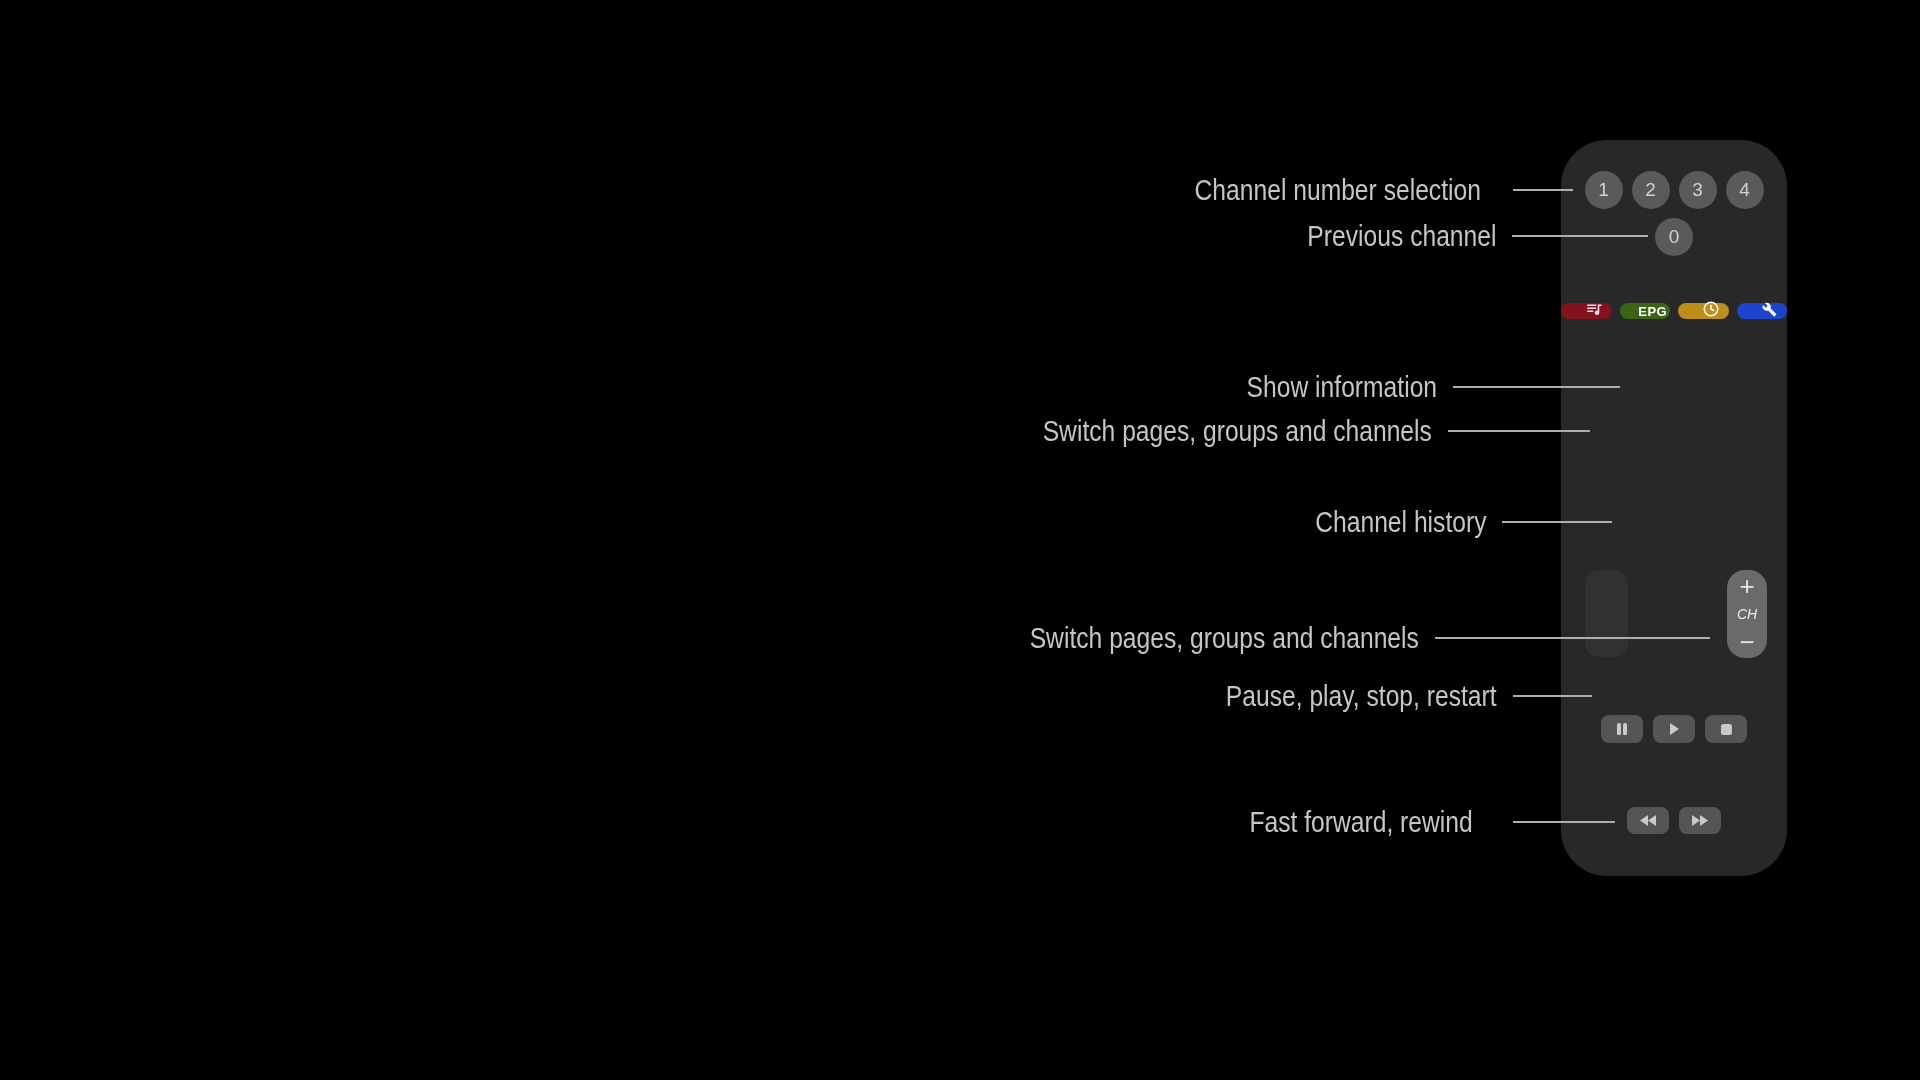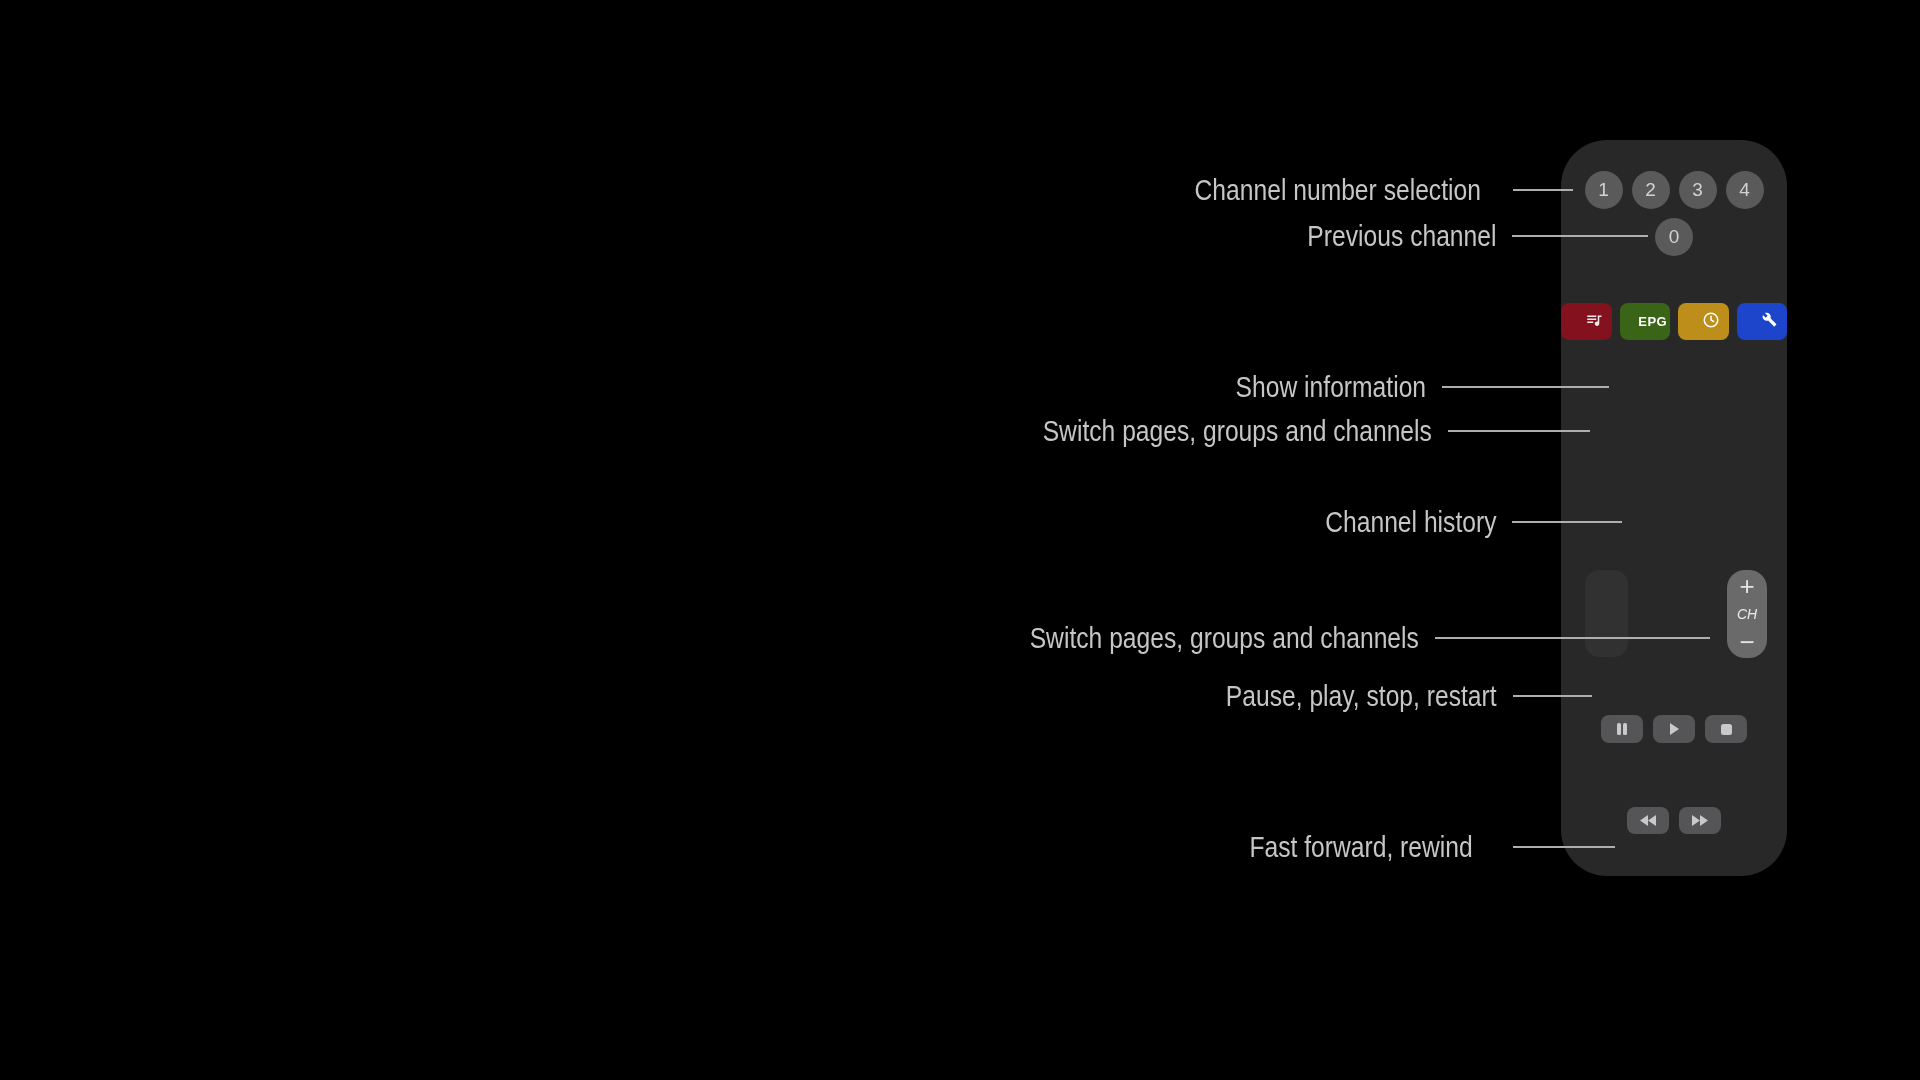--- a/index.html
+++ b/index.html
@@ -26,21 +26,21 @@
 
   .digits{position:absolute;top:31px;left:0;width:226px;display:flex;justify-content:center;gap:9px;}
   .digit{
     width:38px;height:38px;border-radius:50%;background:#5a5a5a;color:#d2d2d2;
     font-size:19px;display:flex;align-items:center;justify-content:center;cursor:pointer;
   }
   .zero-row{position:absolute;top:78px;left:0;width:226px;display:flex;justify-content:center;}
 
   .colorrow{position:absolute;top:163px;left:0;width:226px;display:flex;justify-content:center;gap:8px;}
   .cbtn{
-    width:41px;height:37px;border-radius:8px;display:flex;align-items:center;justify-content:center;
+    width:41px;height:16px;border-radius:8px;display:flex;align-items:center;justify-content:center;
     color:#fff;cursor:pointer;padding-left:16px;
   }
   .cbtn.red{background:#84121e;}
   .cbtn.green{background:#3a6517;font-size:13px;font-weight:bold;letter-spacing:.5px;}
   .cbtn.yellow{background:#bd8e1a;}
   .cbtn.blue{background:#1d45cb;}
 
   .dpad{position:absolute;left:31px;top:228px;width:170px;height:170px;}
   .dpad svg{display:block;}
   .seg{fill:#595959;cursor:pointer;}
@@ -74,41 +74,41 @@
 <body>
 
 <div class="ann" style="right:347px;top:170px;gap:32px;">
   <span class="lbl">Channel number selection</span>
   <div class="line" style="width:60px;"></div>
 </div>
 <div class="ann" style="right:272px;top:216px;text-align:right;">
   <span class="lbl">Previous channel</span>
   <div class="line" style="width:136px;"></div>
 </div>
-<div class="ann" style="right:311px;top:367px;">
+<div class="ann" style="right:300px;top:367px;">
   <span class="lbl">Show information</span>
   <div class="line" style="width:167px;"></div>
 </div>
 <div class="ann" style="right:330px;top:411px;">
   <span class="lbl">Switch pages, groups and channels</span>
   <div class="line" style="width:142px;"></div>
 </div>
-<div class="ann" style="right:298px;top:502px;">
+<div class="ann" style="right:308px;top:502px;">
   <span class="lbl">Channel history</span>
   <div class="line" style="width:110px;"></div>
 </div>
 <div class="ann" style="right:210px;top:618px;">
   <span class="lbl">Switch pages, groups and channels</span>
   <div class="line" style="width:275px;"></div>
 </div>
 <div class="ann" style="right:328px;top:676px;">
   <span class="lbl">Pause, play, stop, restart</span>
   <div class="line" style="width:79px;"></div>
 </div>
-<div class="ann" style="right:305px;top:827px;gap:40px;">
+<div class="ann" style="right:305px;top:802px;gap:40px;">
   <span class="lbl">Fast forward, rewind</span>
   <div class="line" style="width:102px;"></div>
 </div>
 
 <div class="remote">
 
   <div class="digits">
     <div class="digit">1</div>
     <div class="digit">2</div>
     <div class="digit">3</div>

